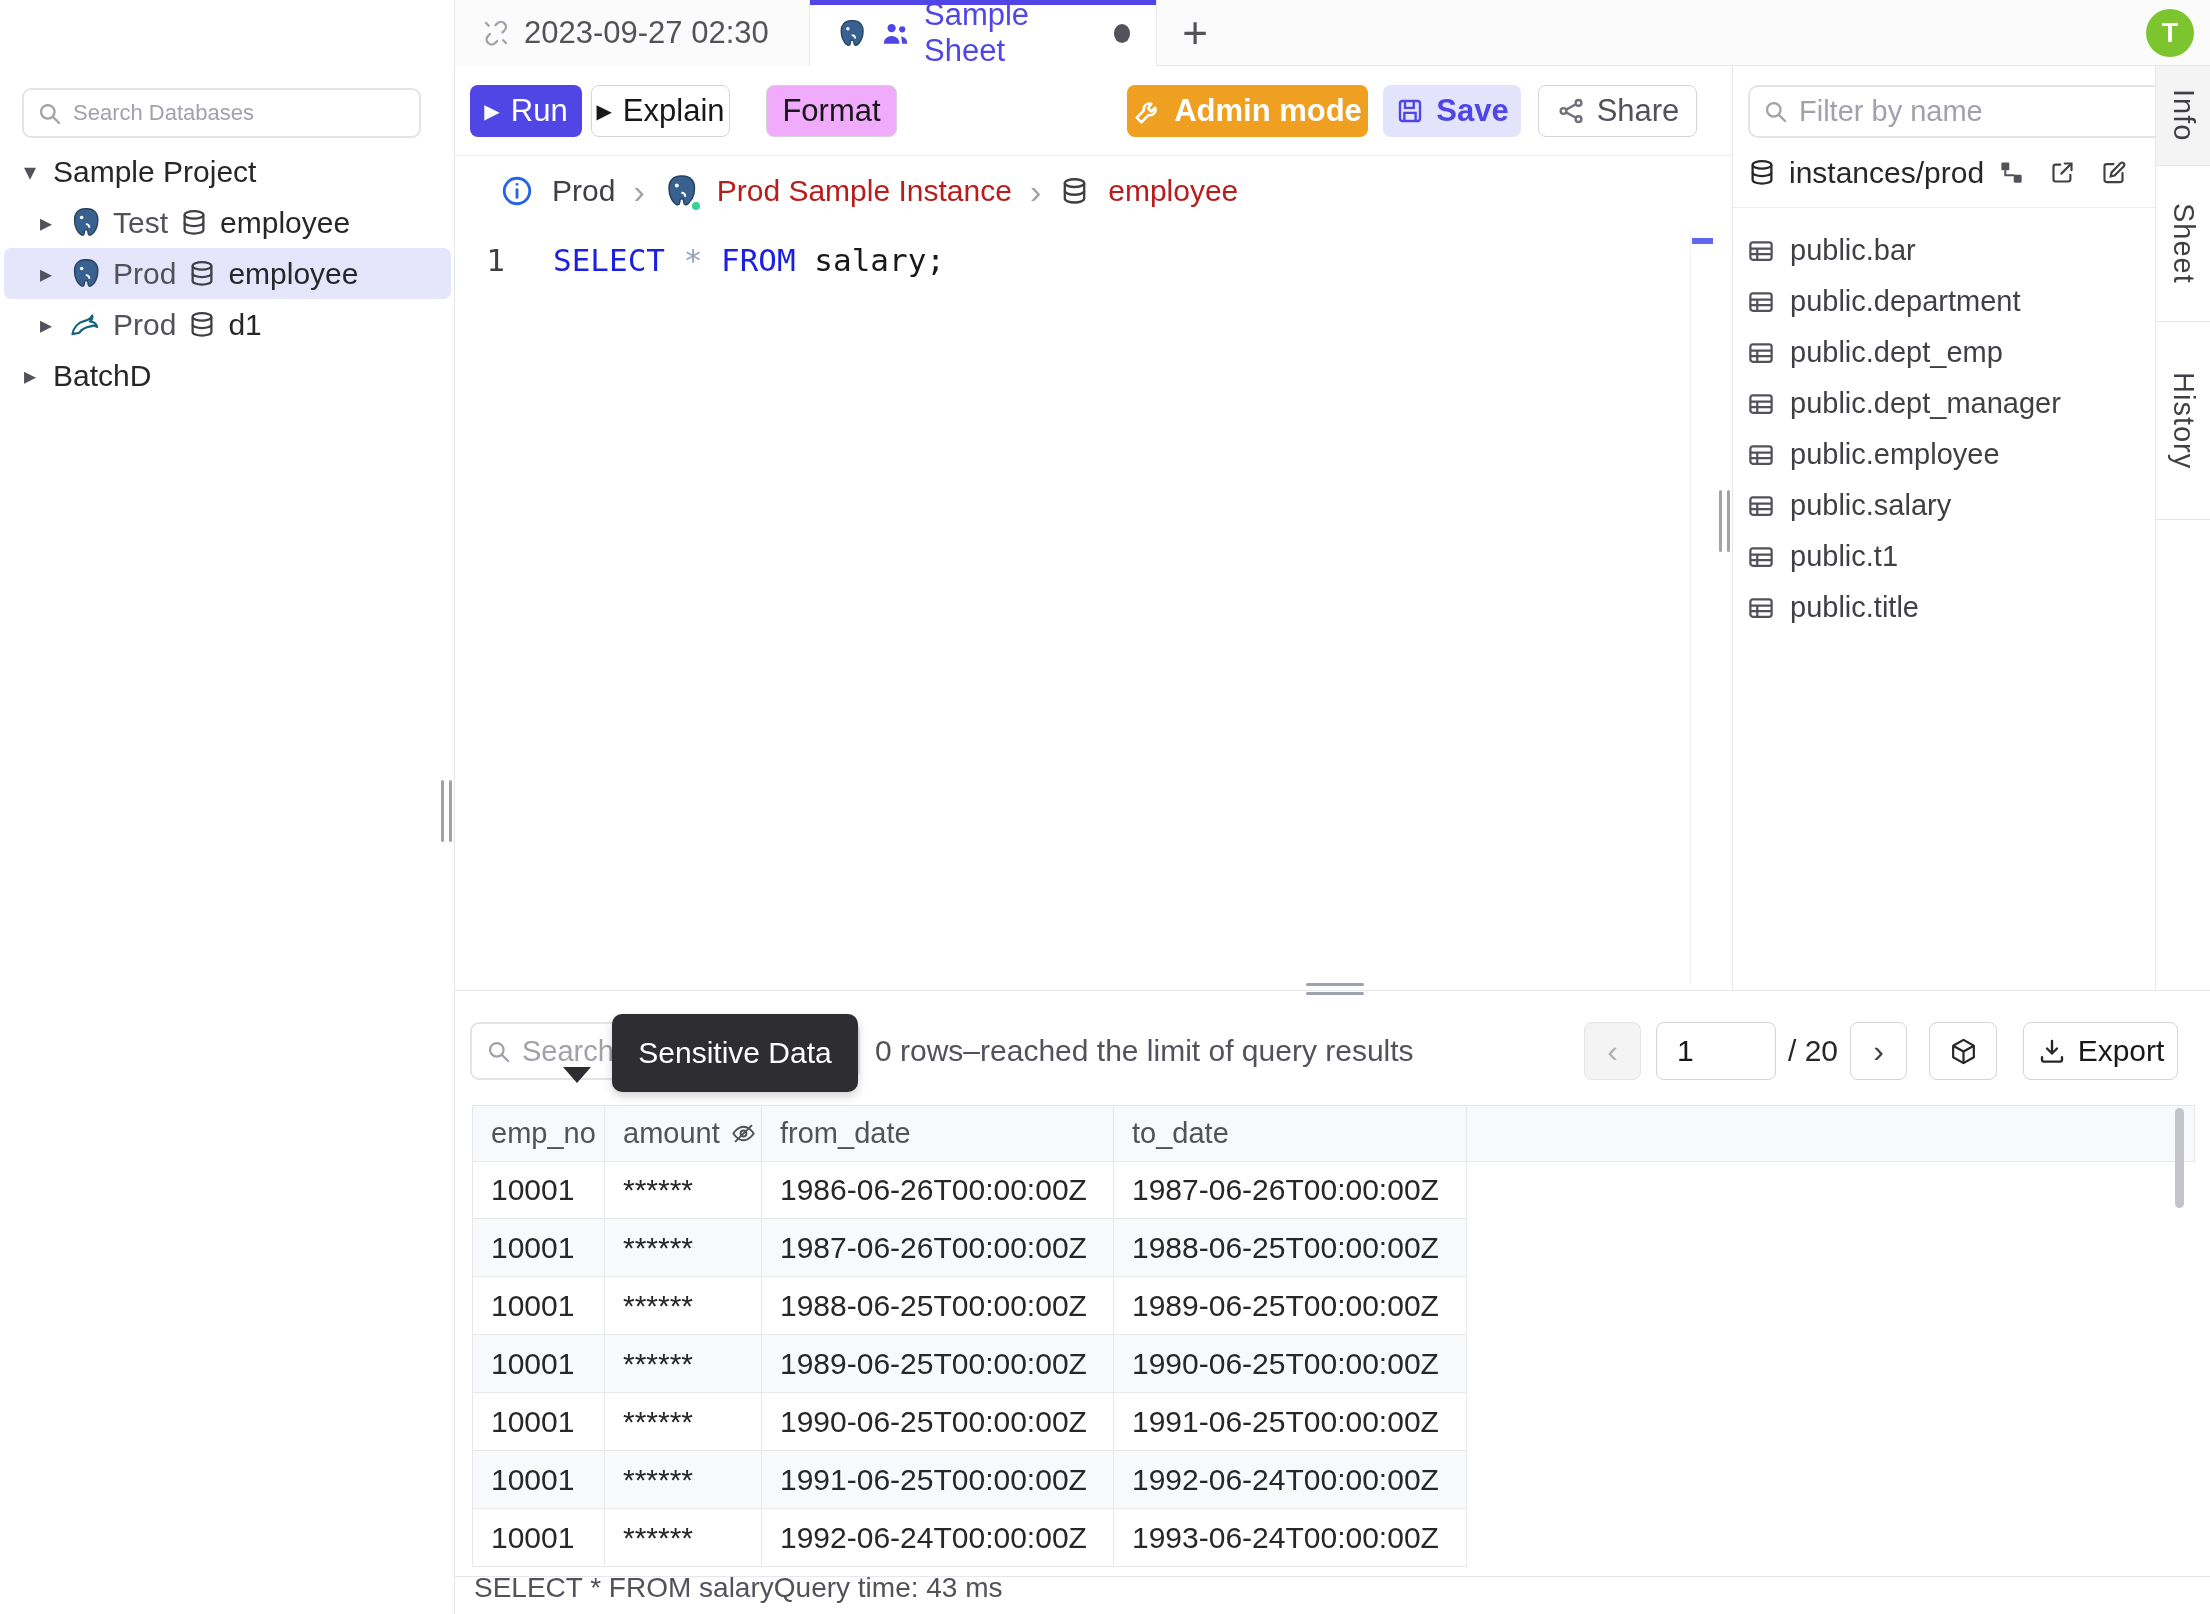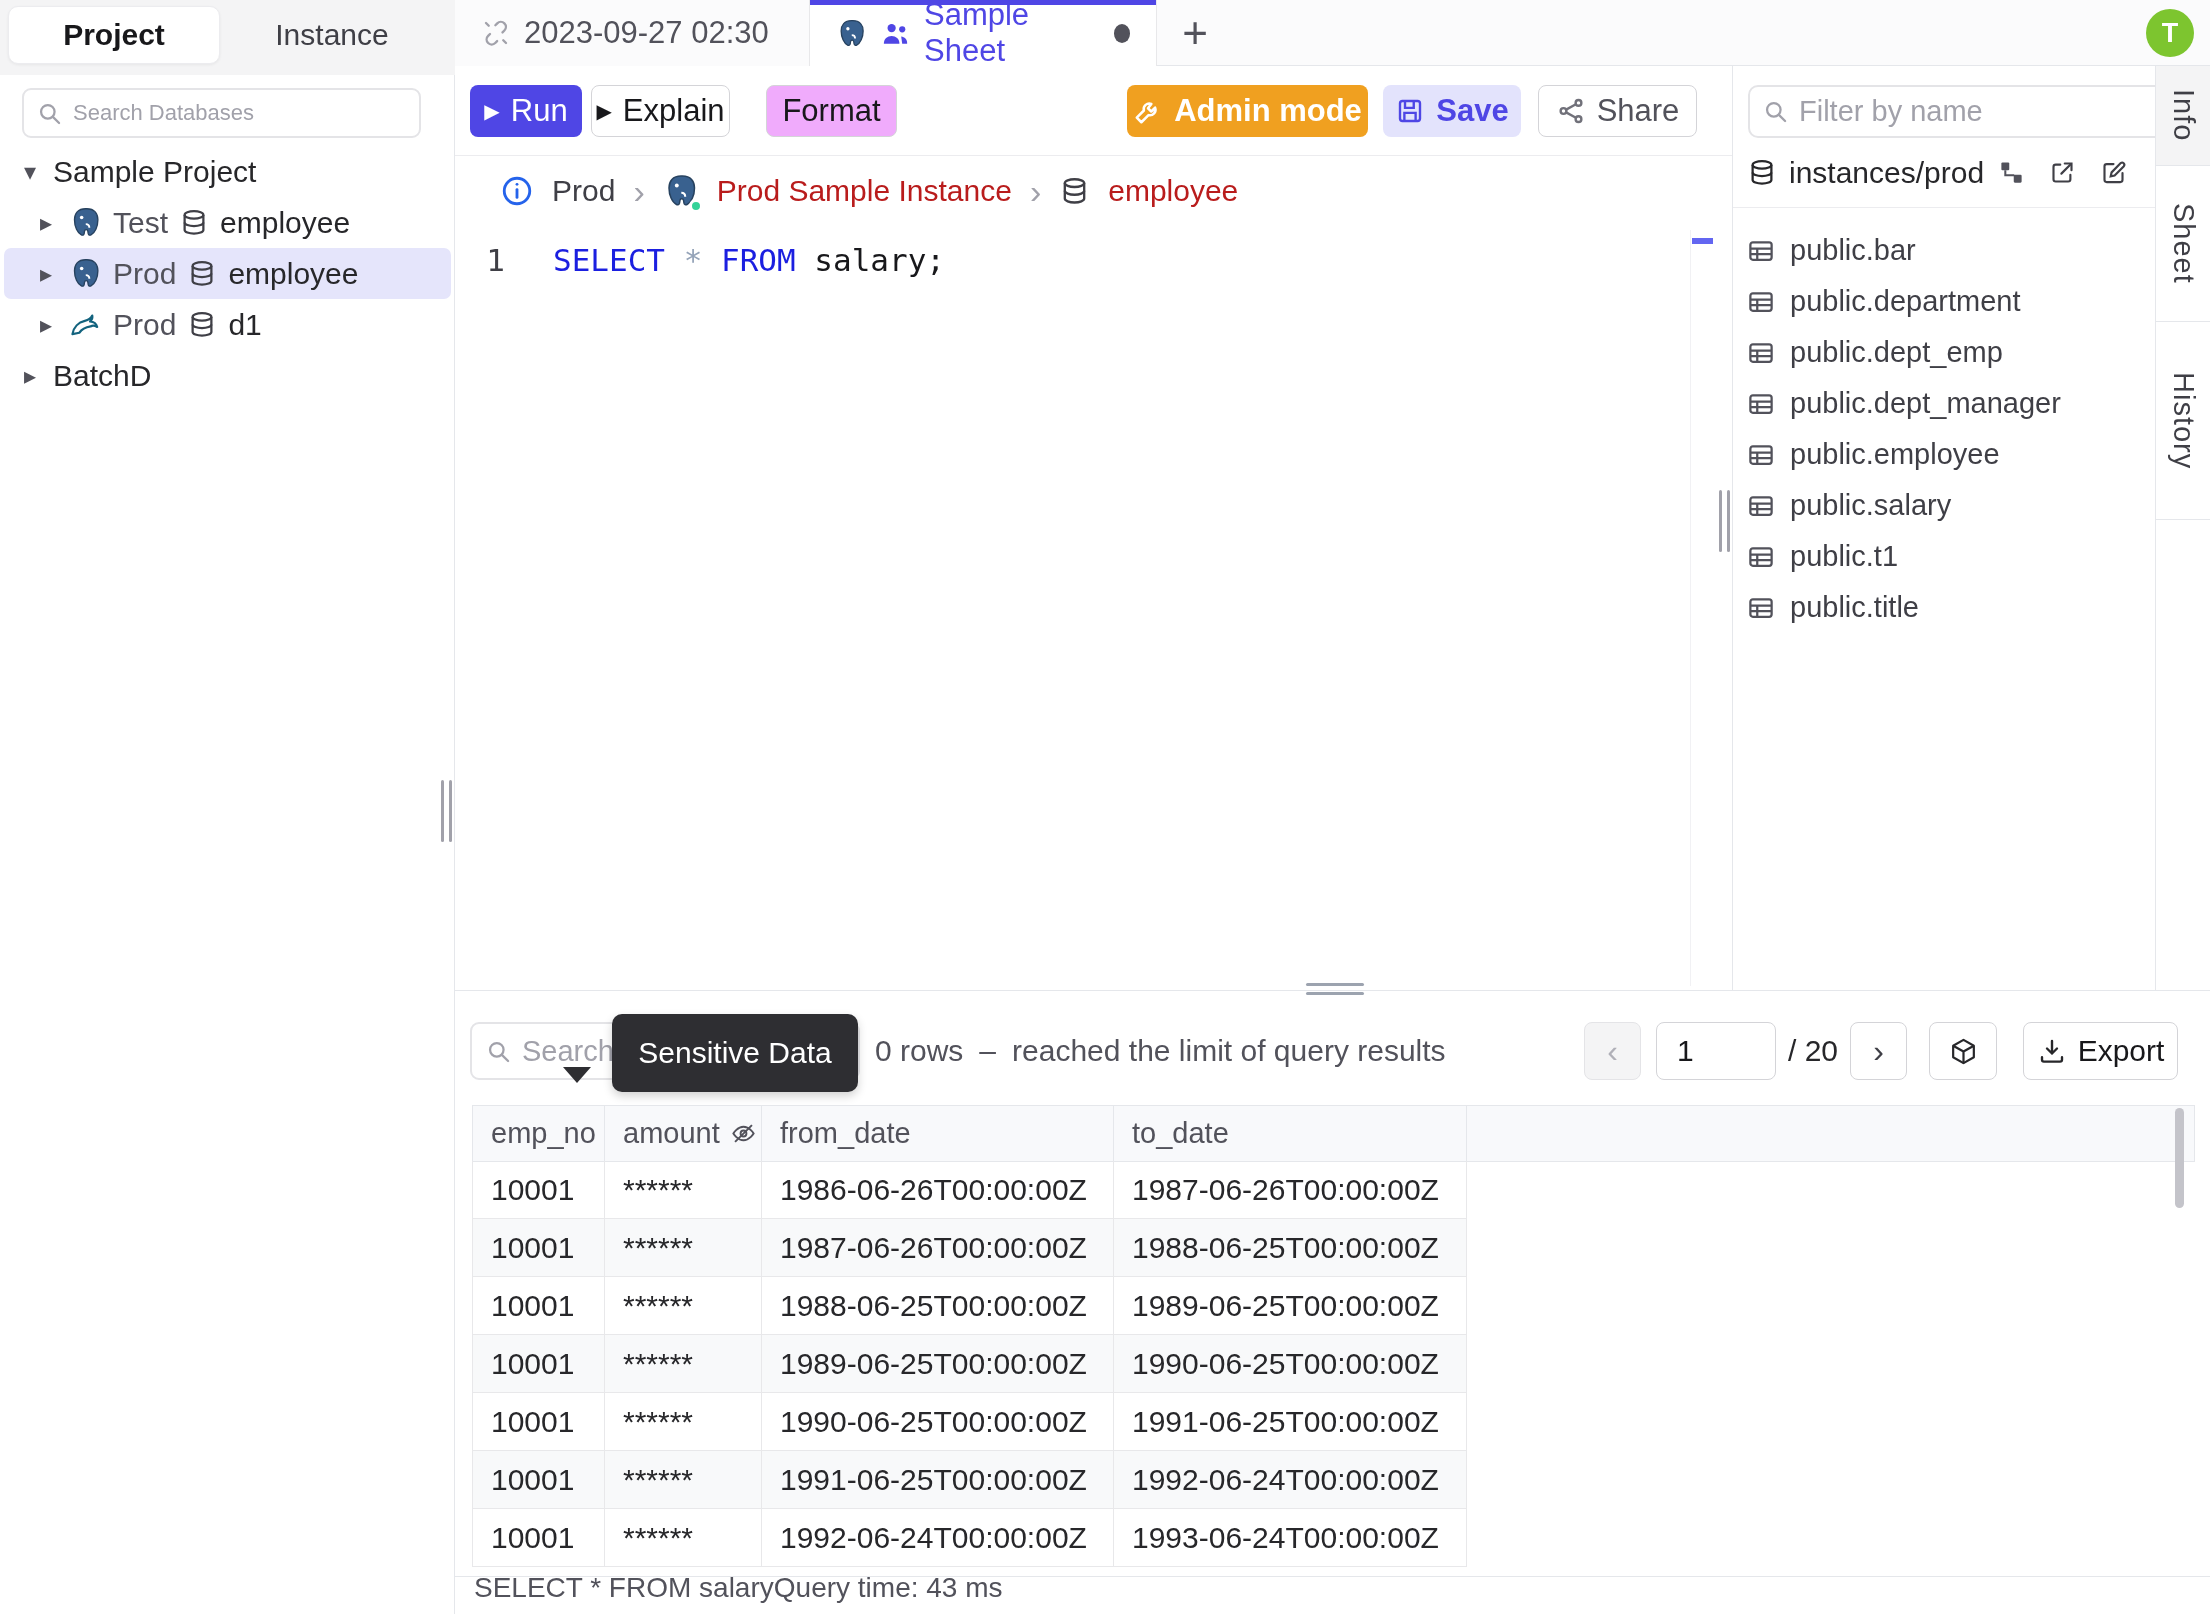--- a/index.html
+++ b/index.html
@@ -75,21 +75,21 @@
   .vtab { width:100%; display:flex; align-items:center; justify-content:center; writing-mode:vertical-rl; font-size:29px; color:#3f3f46; border-bottom:1px solid #e5e7eb; letter-spacing:1px; }
   .vtab.info { height:100px; background:#f4f4f5; }
   .vtab.sheet { height:156px; }
   .vtab.history { height:198px; }
 
   
   .results { position:absolute; left:455px; top:990px; width:1755px; height:624px; background:#fff; border-top:1px solid #e5e7eb; }
   .res-search { position:absolute; left:15px; top:31px; width:390px; height:58px; border:2px solid #e4e4e7; border-radius:9px; display:flex; align-items:center; padding-left:13px; gap:10px; }
   .res-search input { border:none; outline:none; font-size:29px; width:290px; color:#27272a; font-family:inherit; }
   .res-search input::placeholder { color:#a1a1aa; }
-  .summary { position:absolute; left:420px; top:31px; height:58px; display:flex; align-items:center; gap:16px; font-size:30px; color:#52525b; }
+  .summary { position:absolute; left:420px; top:31px; height:58px; display:flex; align-items:center; gap:0; font-size:30px; color:#52525b; }
   .tooltip { position:absolute; left:157px; top:23px; width:246px; height:78px; background:#2e2e32; color:#fff; font-size:30px; font-weight:500; border-radius:10px; display:flex; align-items:center; justify-content:center; box-shadow:0 4px 10px rgba(0,0,0,.18); z-index:5; }
   .tooltip-tail { position:absolute; left:108px; top:76px; width:0; height:0; border-left:14px solid transparent; border-right:14px solid transparent; border-top:16px solid #2e2e32; z-index:5; }
   .pgbtn { position:absolute; top:31px; height:58px; border-radius:8px; border:1px solid #d4d4d8; background:#fff; display:flex; align-items:center; justify-content:center; font-size:32px; color:#3f3f46; }
   .pg-prev { left:1129px; width:57px; background:#f4f4f5; border-color:#e4e4e7; color:#b0b0b8; }
   .pg-next { left:1395px; width:57px; }
   .pg-input { position:absolute; left:1201px; top:31px; width:120px; height:58px; border:1px solid #d4d4d8; border-radius:8px; font-size:30px; color:#18181b; padding-left:20px; outline:none; font-family:inherit; }
   .pg-total { position:absolute; left:1333px; top:31px; height:58px; display:flex; align-items:center; font-size:30px; color:#27272a; }
   .pg-box { left:1474px; width:68px; }
   .btn-export { position:absolute; left:1568px; top:31px; width:155px; height:58px; border:1px solid #d4d4d8; border-radius:8px; background:#fff; display:flex; align-items:center; justify-content:center; gap:11px; font-size:30px; font-weight:500; color:#18181b; }
   .rheader { position:absolute; left:17px; top:114px; width:1723px; display:flex; border-top:1px solid #e5e7eb; border-left:1px solid #e5e7eb; }
@@ -108,24 +108,20 @@
   .vhandle i { width:3px; height:62px; background:#a1a1aa; border-radius:2px; }
   .hhandle { position:absolute; z-index:4; }
   .hhandle i { display:block; width:58px; height:3px; background:#9ca3af; border-radius:2px; margin-bottom:6px; }
 </style>
 </head>
 <body>
 
 <div id="app">
 
   <aside class="sidebar">
-    <div class="seg">
-      <div class="seg-pill">Project</div>
-      <div class="seg-item">Instance</div>
-    </div>
     <div class="side-search">
       <span>
         <svg width="27" height="27" viewBox="0 0 24 24" fill="none" stroke="#a1a1aa" stroke-width="2" stroke-linecap="round">
             <circle cx="10.5" cy="10.5" r="6"></circle>
             <path d="m15 15 5.5 5.5"></path>
           </svg>
       </span>
       <input placeholder="Search Databases" style="">
     </div>
     <div class="tree">

